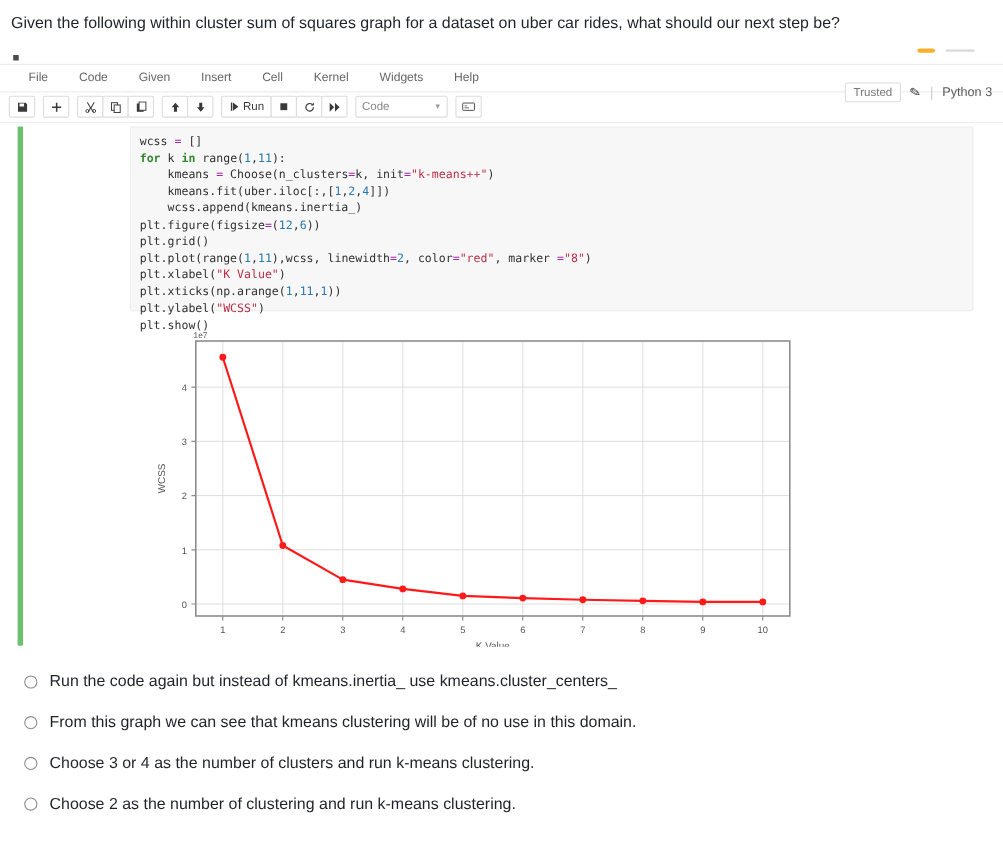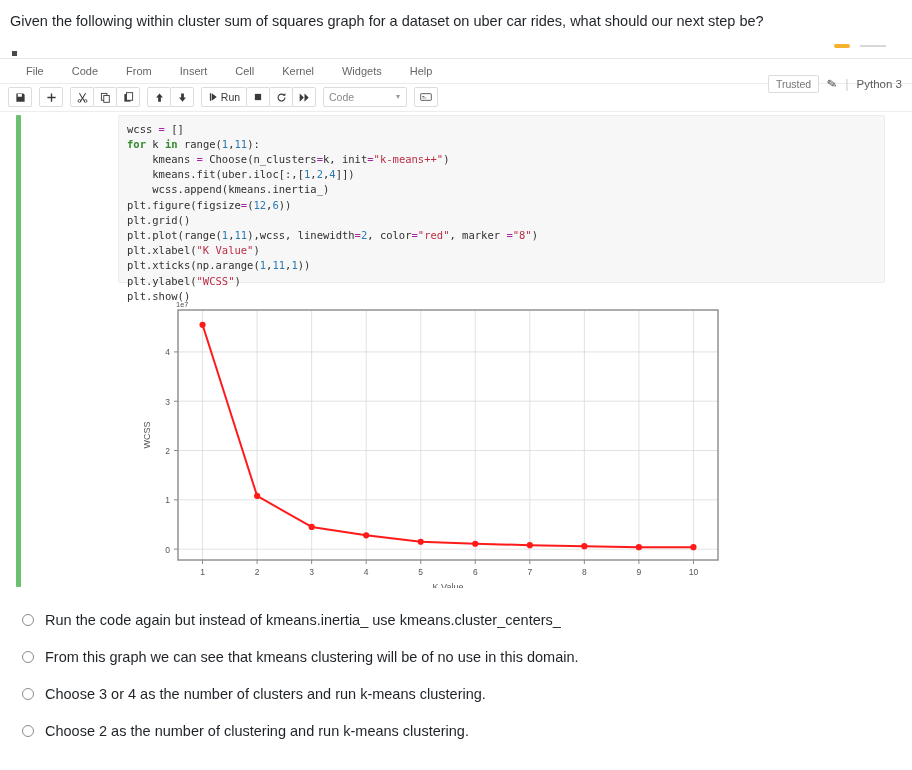--- a/index.html
+++ b/index.html
@@ -208,21 +208,21 @@
     <span class="nb-logo"></span>
     <div class="nb-topbar-right">
       <span class="nb-dot-orange"></span>
       <span class="nb-dot-grey"></span>
     </div>
   </div>
 
   <div class="menubar">
     <div class="menu-item">File</div>
     <div class="menu-item">Code</div>
-    <div class="menu-item">From</div>
+    <div class="menu-item">Given</div>
     <div class="menu-item">Insert</div>
     <div class="menu-item">Cell</div>
     <div class="menu-item">Kernel</div>
     <div class="menu-item">Widgets</div>
     <div class="menu-item">Help</div>
 
     <div class="menubar-right">
       <span class="trusted-box">Trusted</span>
       <span class="pencil-ic">✎</span>
       <span class="kernel-sep">|</span>

